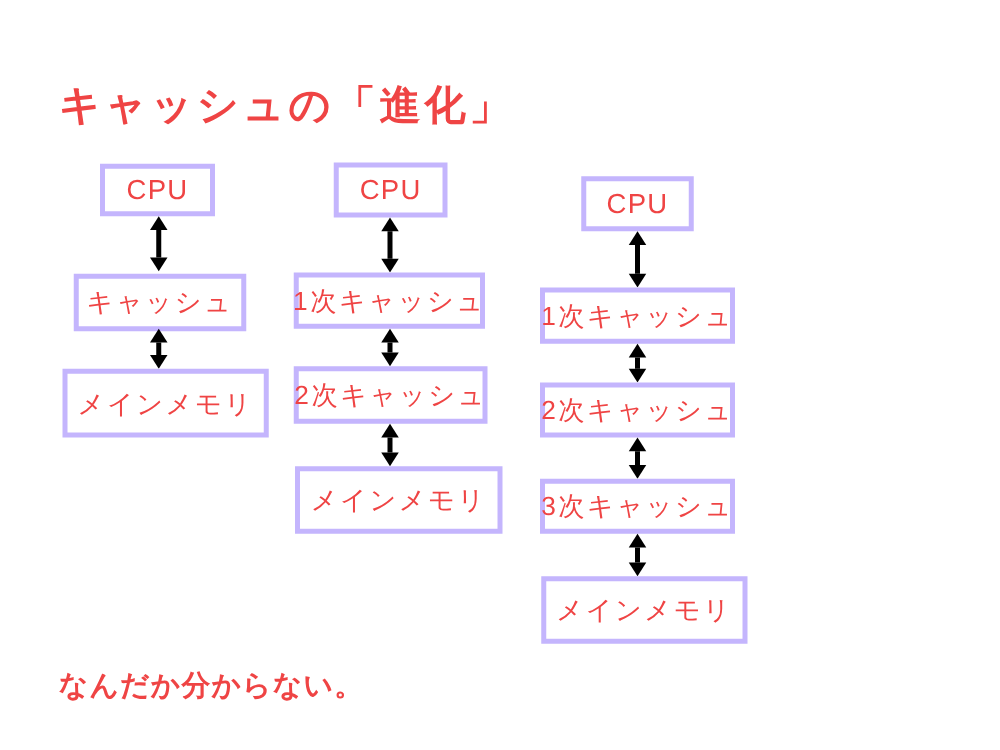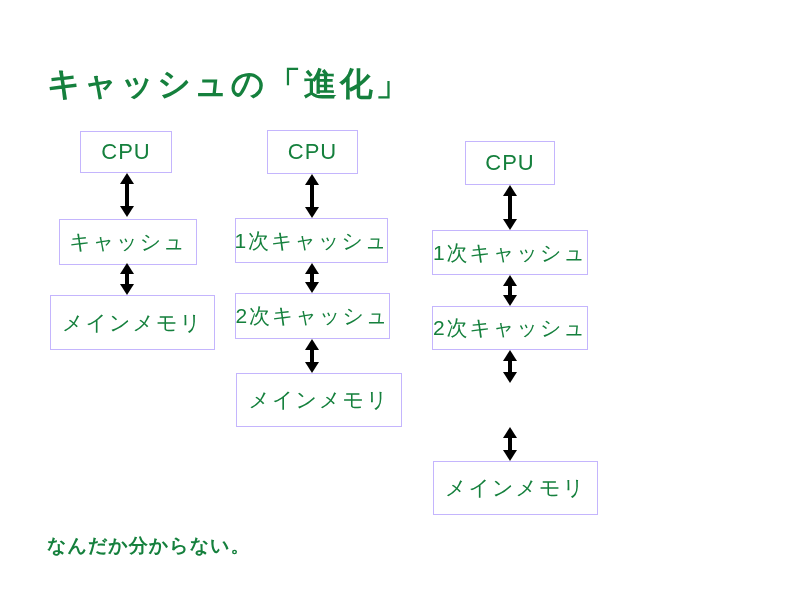--- a/index.html
+++ b/index.html
@@ -7,44 +7,44 @@
     padding: 0;
     background: #ffffff;
   }
   .slide {
     position: relative;
     width: 800px;
     height: 568px;
     background: #ffffff;
     overflow: hidden;
     font-family: "Liberation Sans", sans-serif;
-    color: #15803d;
+    color: #ef4444;
   }
   .title {
     position: absolute;
     left: 47px;
     top: 62px;
     font-size: 33px;
     font-weight: bold;
     letter-spacing: 3px;
     white-space: nowrap;
   }
   .footer-text {
     position: absolute;
     left: 47px;
     top: 533px;
-    font-size: 19px;
+    font-size: 23px;
     font-weight: bold;
     letter-spacing: 1px;
     white-space: nowrap;
   }
   .box {
     position: absolute;
     box-sizing: border-box;
-    border: 1px solid #c4b5fd;
+    border: 4px solid #c4b5fd;
     background: #ffffff;
     display: flex;
     align-items: center;
     justify-content: center;
     font-size: 21px;
     letter-spacing: 2px;
     white-space: nowrap;
   }
   .box.cpu {
     font-size: 22px;
@@ -127,20 +127,21 @@
     <div class="head-up"></div>
     <div class="shaft"></div>
     <div class="head-down"></div>
   </div>
   <div class="box" style="left:432px; top:306px; width:156px; height:44px;">2次キャッシュ</div>
   <div class="varrow" style="left:503px; top:350px; height:33px;">
     <div class="head-up"></div>
     <div class="shaft"></div>
     <div class="head-down"></div>
   </div>
+  <div class="box" style="left:432px; top:383px; width:156px; height:44px;">3次キャッシュ</div>
   <div class="varrow" style="left:503px; top:427px; height:34px;">
     <div class="head-up"></div>
     <div class="shaft"></div>
     <div class="head-down"></div>
   </div>
   <div class="box" style="left:433px; top:461px; width:165px; height:54px;">メインメモリ</div>
 
   <div class="footer-text">なんだか分からない。</div>
 
 </div>

